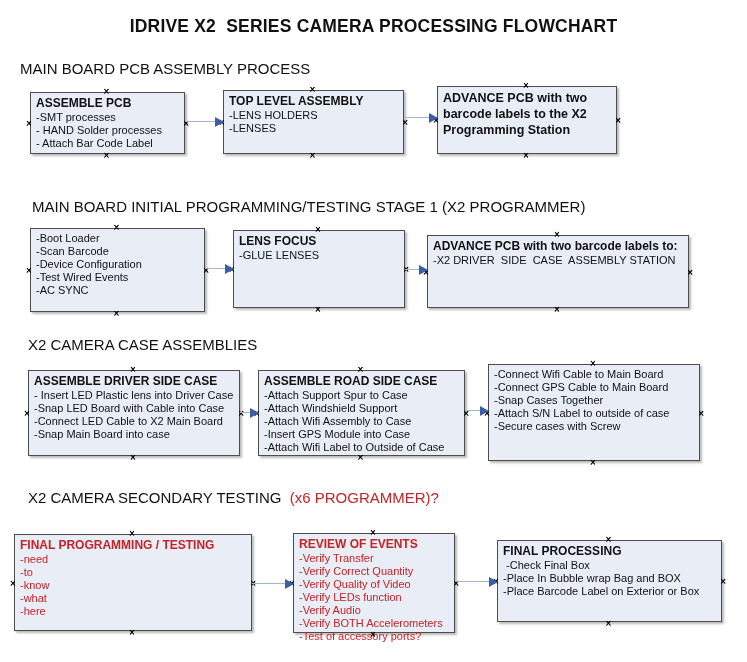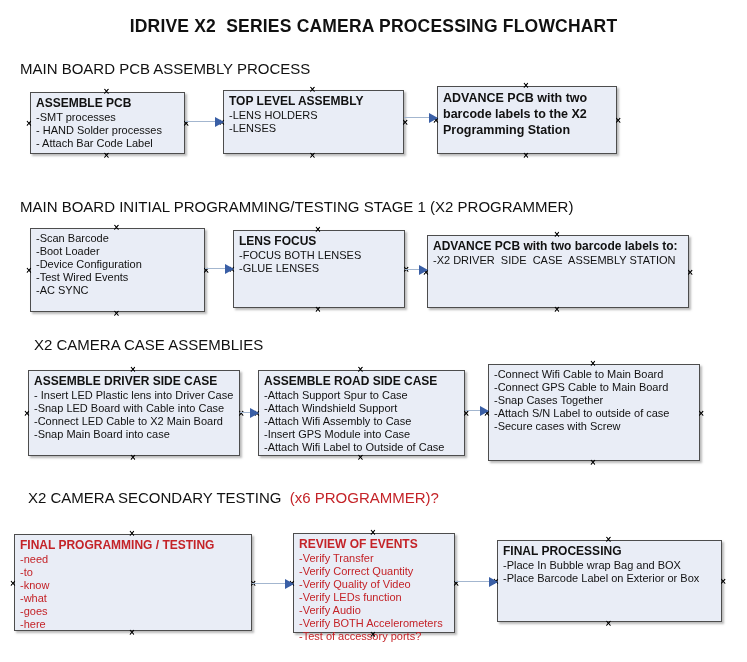--- a/index.html
+++ b/index.html
@@ -36,22 +36,22 @@
   }
 </style>
 </head>
 <body>
 
 <div id="canvas">
 
   <div class="doc-title">IDRIVE X2  SERIES CAMERA PROCESSING FLOWCHART</div>
 
   <div class="sec-header" style="left:20px;top:60px;">MAIN BOARD PCB ASSEMBLY PROCESS</div>
-  <div class="sec-header" style="left:20px;top:198px;">MAIN BOARD INITIAL PROGRAMMING/TESTING STAGE 1 (X2 PROGRAMMER)</div>
-  <div class="sec-header" style="left:34px;top:336px;">X2 CAMERA CASE ASSEMBLIES</div>
+  <div class="sec-header" style="left:32px;top:198px;">MAIN BOARD INITIAL PROGRAMMING/TESTING STAGE 1 (X2 PROGRAMMER)</div>
+  <div class="sec-header" style="left:28px;top:336px;">X2 CAMERA CASE ASSEMBLIES</div>
   <div class="sec-header" style="left:28px;top:489px;"><span>X2 CAMERA SECONDARY TESTING  </span><span class="red">(x6 PROGRAMMER)?</span></div>
 
   <div class="box" style="left:30px;top:92px;width:155px;height:62px;">
     <div class="title">ASSEMBLE PCB</div>
     <div class="line">-SMT processes</div>
     <div class="line">- HAND Solder processes</div>
     <div class="line">- Attach Bar Code Label</div>
   <span class="handle" style="left: 50%; top: -5px; margin-left: -4px;">×</span>
       <span class="handle" style="left: 50%; bottom: -6px; margin-left: -4px;">×</span>
       <span class="handle" style="left: -5px; top: 50%; margin-top: -3px;">×</span>
@@ -70,34 +70,33 @@
 
   <div class="box" style="left:437px;top:86px;width:180px;height:68px;">
     <div class="title wrap">ADVANCE PCB with two barcode labels to the X2 Programming Station</div>
   <span class="handle" style="left: 50%; top: -5px; margin-left: -4px;">×</span>
       <span class="handle" style="left: 50%; bottom: -6px; margin-left: -4px;">×</span>
       <span class="handle" style="left: -5px; top: 50%; margin-top: -3px;">×</span>
       <span class="handle" style="right: -5px; top: 50%; margin-top: -3px;">×</span>
     </div>
 
   <div class="box" style="left:30px;top:228px;width:175px;height:84px;">
+    <div class="line">-Boot Loader</div>
     <div class="line">-Scan Barcode</div>
-    <div class="line">-Boot Loader</div>
     <div class="line">-Device Configuration</div>
     <div class="line">-Test Wired Events</div>
     <div class="line">-AC SYNC</div>
   <span class="handle" style="left: 50%; top: -5px; margin-left: -4px;">×</span>
       <span class="handle" style="left: 50%; bottom: -6px; margin-left: -4px;">×</span>
       <span class="handle" style="left: -5px; top: 50%; margin-top: -3px;">×</span>
       <span class="handle" style="right: -5px; top: 50%; margin-top: -3px;">×</span>
     </div>
 
   <div class="box" style="left:233px;top:230px;width:172px;height:78px;">
     <div class="title">LENS FOCUS</div>
-    <div class="line">-FOCUS BOTH LENSES</div>
     <div class="line">-GLUE LENSES</div>
   <span class="handle" style="left: 50%; top: -5px; margin-left: -4px;">×</span>
       <span class="handle" style="left: 50%; bottom: -6px; margin-left: -4px;">×</span>
       <span class="handle" style="left: -5px; top: 50%; margin-top: -3px;">×</span>
       <span class="handle" style="right: -5px; top: 50%; margin-top: -3px;">×</span>
     </div>
 
   <div class="box" style="left:427px;top:235px;width:262px;height:73px;">
     <div class="title">ADVANCE PCB with two barcode labels to:</div>
     <div class="line">-X2 DRIVER  SIDE  CASE  ASSEMBLY STATION</div>
@@ -143,21 +142,20 @@
       <span class="handle" style="left: -5px; top: 50%; margin-top: -3px;">×</span>
       <span class="handle" style="right: -5px; top: 50%; margin-top: -3px;">×</span>
     </div>
 
   <div class="box red" style="left:14px;top:534px;width:238px;height:97px;">
     <div class="title">FINAL PROGRAMMING / TESTING</div>
     <div class="line">-need</div>
     <div class="line">-to</div>
     <div class="line">-know</div>
     <div class="line">-what</div>
-    <div class="line">-goes</div>
     <div class="line">-here</div>
   <span class="handle" style="left: 50%; top: -5px; margin-left: -4px;">×</span>
       <span class="handle" style="left: 50%; bottom: -6px; margin-left: -4px;">×</span>
       <span class="handle" style="left: -5px; top: 50%; margin-top: -3px;">×</span>
       <span class="handle" style="right: -5px; top: 50%; margin-top: -3px;">×</span>
     </div>
 
   <div class="box red" style="left:293px;top:533px;width:162px;height:100px;">
     <div class="title">REVIEW OF EVENTS</div>
     <div class="line">-Verify Transfer</div>
@@ -168,20 +166,21 @@
     <div class="line">-Verify BOTH Accelerometers</div>
     <div class="line">-Test of accessory ports?</div>
   <span class="handle" style="left: 50%; top: -5px; margin-left: -4px;">×</span>
       <span class="handle" style="left: 50%; bottom: -6px; margin-left: -4px;">×</span>
       <span class="handle" style="left: -5px; top: 50%; margin-top: -3px;">×</span>
       <span class="handle" style="right: -5px; top: 50%; margin-top: -3px;">×</span>
     </div>
 
   <div class="box" style="left:497px;top:540px;width:225px;height:82px;">
     <div class="title">FINAL PROCESSING</div>
+    <div class="line"> -Check Final Box</div>
     <div class="line">-Place In Bubble wrap Bag and BOX</div>
     <div class="line">-Place Barcode Label on Exterior or Box</div>
   <span class="handle" style="left: 50%; top: -5px; margin-left: -4px;">×</span>
       <span class="handle" style="left: 50%; bottom: -6px; margin-left: -4px;">×</span>
       <span class="handle" style="left: -5px; top: 50%; margin-top: -3px;">×</span>
       <span class="handle" style="right: -5px; top: 50%; margin-top: -3px;">×</span>
     </div>
 
   <div class="connector" style="left:185px;top:121px;width:38px;">
       <span class="cline"></span>

